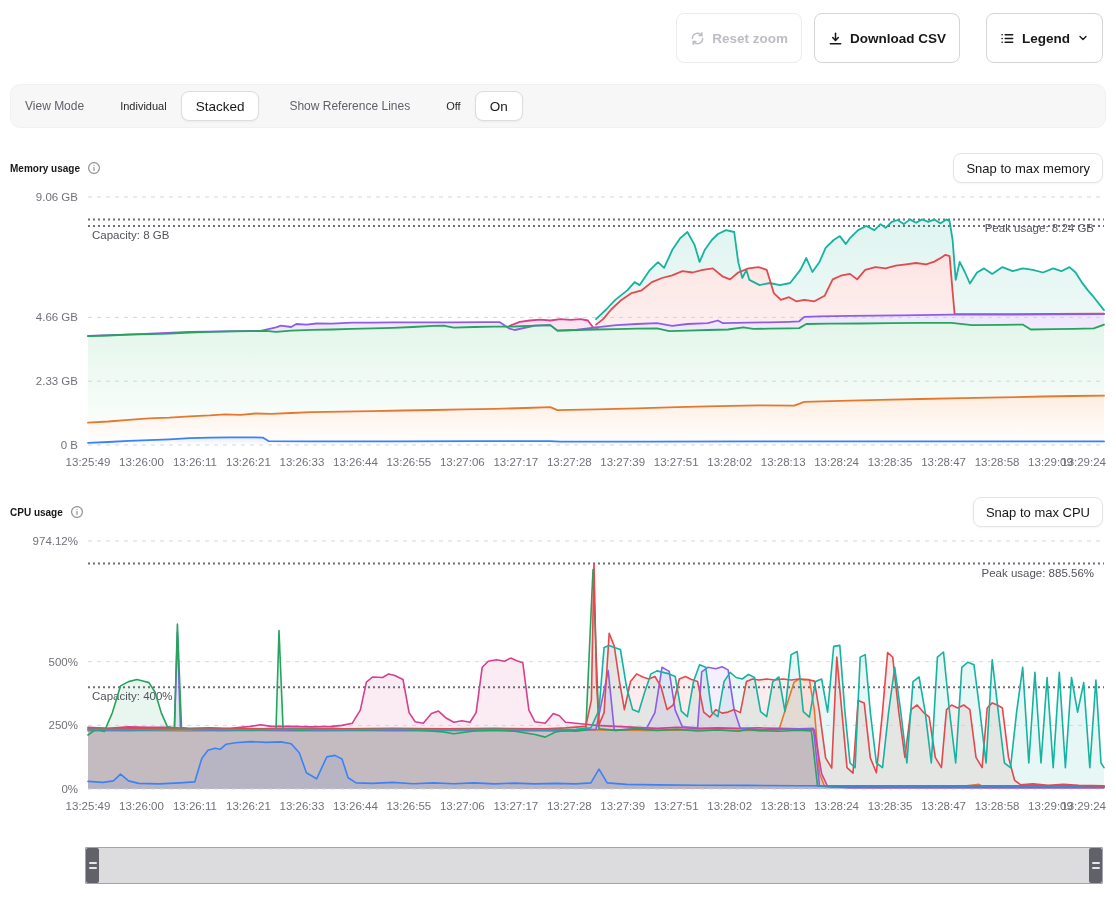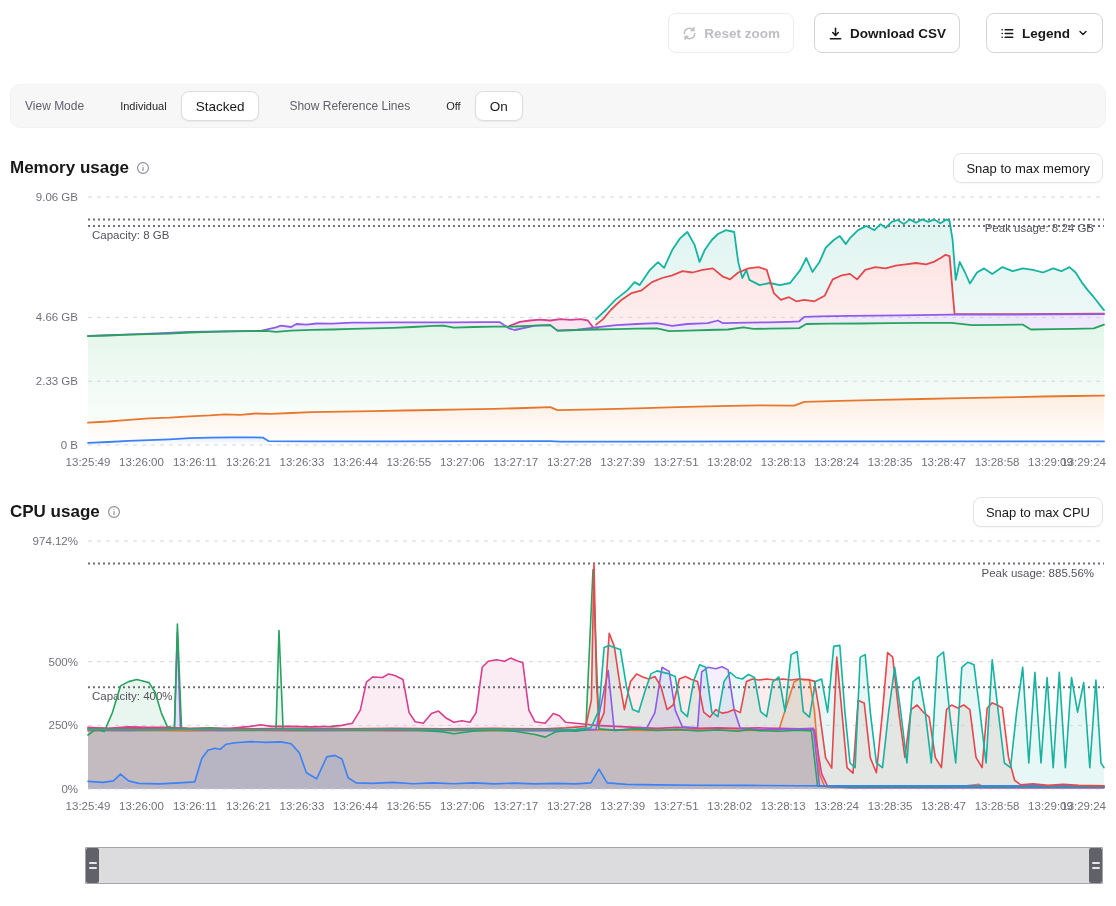--- a/index.html
+++ b/index.html
@@ -3,40 +3,40 @@
 <meta charset="utf-8">
 <style>
   * { box-sizing: border-box; margin: 0; padding: 0; }
   html,body { width:1116px; height:906px; background:#ffffff; overflow:hidden;
     font-family:"Liberation Sans", sans-serif; color:#18181b; }
   .header { position:relative; padding:10px 13px 0 10px; height:58px; }
   .title { font-size:17.5px; font-weight:700; letter-spacing:.1px; }
   .subtitle { font-size:13px; color:#71717a; margin-top:8px; }
   .toolbar { position:absolute; top:13px; right:13px; display:flex; align-items:center; }
   .btn { display:inline-flex; align-items:center; gap:7px; background:#fff;
-    border:1px solid #d4d4d8; border-radius:8px; height:40px; padding:12px 13px;
+    border:1px solid #d4d4d8; border-radius:8px; height:50px; padding:12px 13px;
     font-family:inherit; font-size:13.5px; font-weight:600; color:#18181b; cursor:pointer; }
   .btn.disabled { border-color:#ececef; color:#bdbdc3; }
   .btn.disabled svg { stroke:#bdbdc3; }
-  .gap12 { margin-left:20px; } .gap26 { margin-left:26px; }
+  .gap12 { margin-left:12px; } .gap26 { margin-left:26px; }
   .controls { margin:26px 10px 0 10px; height:44px; background:#f7f7f8; border:1px solid #f1f1f3;
     border-radius:10px; display:flex; align-items:center; padding:0 14px; }
   .ctl-label { font-size:12px; color:#5f5f68; margin-right:22px; }
   .ghost-opt { background:transparent; border:none; font-family:inherit; font-size:11px;
     color:#27272a; padding:0 14px; height:30px; cursor:pointer; }
   .pill-opt { background:#fff; border:1px solid #dcdce1; border-radius:8px; font-family:inherit;
     font-size:13.5px; color:#18181b; padding:0 14px; height:30px; cursor:pointer;
     box-shadow:0 1px 2px rgba(0,0,0,.05); }
   .ctl-spacer { width:30px; }
   .section-head { display:flex; justify-content:space-between; align-items:center;
     margin:0 13px 0 10px; }
   .section-head.mem { margin-top:25px; }
   .section-head.cpu { margin-top:22px; }
   .sec-title-wrap { display:flex; align-items:center; gap:7px; }
-  .sec-title { font-size:17px; font-weight:700; }
+  .sec-title { font-size:10px; font-weight:700; }
   .btn.snap { height:30px; font-size:13px; font-weight:500; padding:0 12px;
     border-color:#e4e4e7; box-shadow:0 1px 2px rgba(0,0,0,.04); }
   svg.chart { display:block; margin-top:2px; }
   .brush { margin:28px 13px 0 85px; height:37px; border:1px solid #a3a3ab;
     background:#dcdcdf; display:flex; align-items:stretch; border-radius:1px; }
   .brush-mid { flex:1; background:#dcdcdf; cursor:grab; }
   .brush-handle { width:13px; background:#616169; border-radius:2px; cursor:ew-resize;
     display:flex; flex-direction:column; justify-content:center; align-items:center; gap:3px; }
   .grip-line { width:8px; height:2px; background:#e6e6ea; border-radius:1px; }
   .icon { flex:0 0 auto; }

